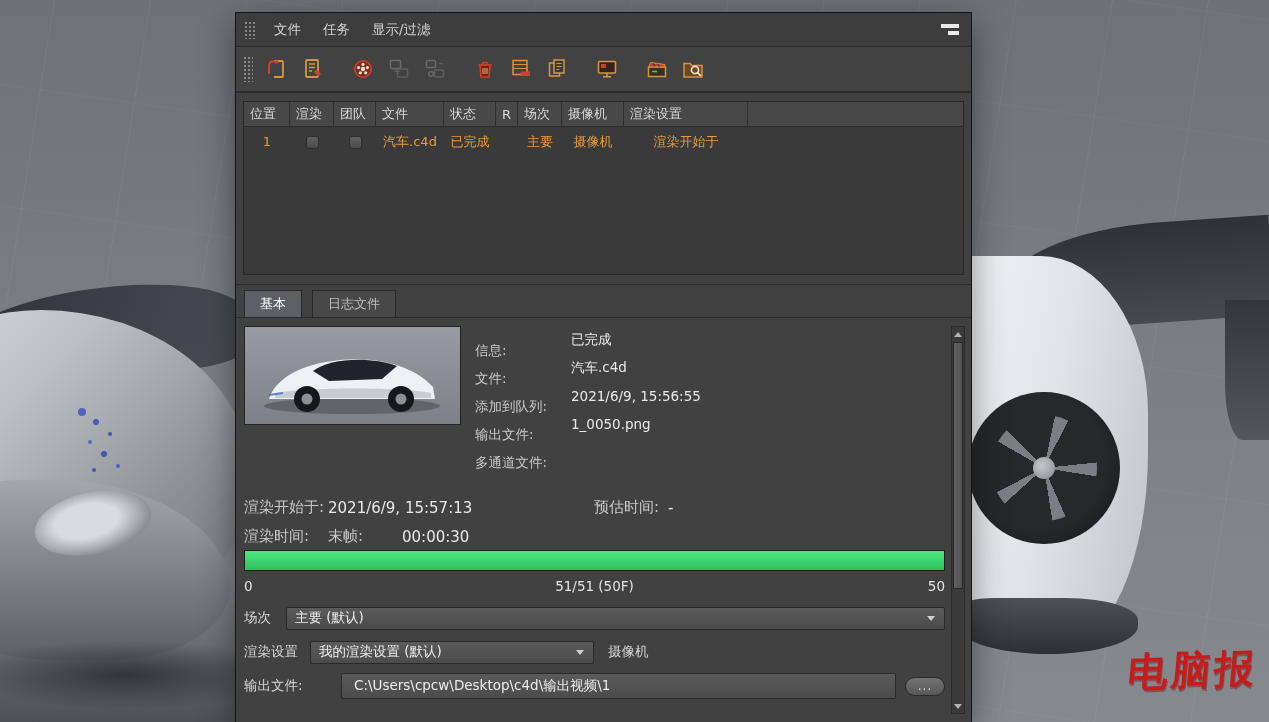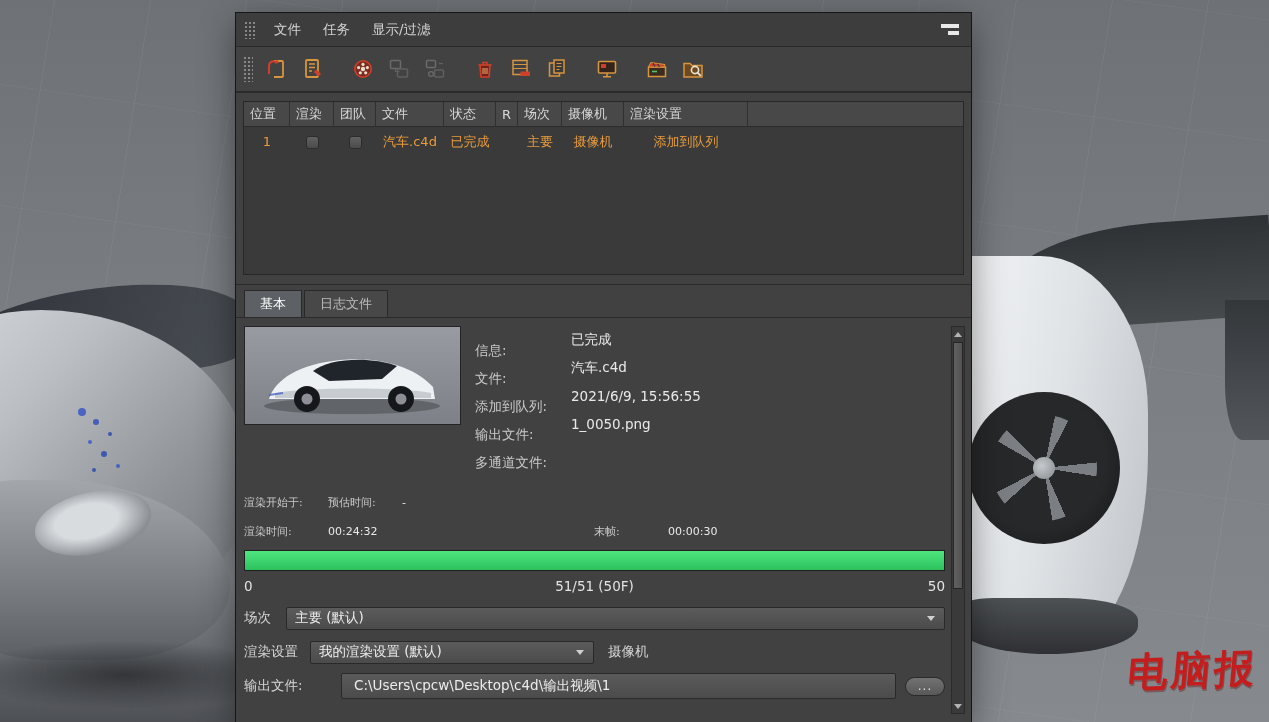--- a/index.html
+++ b/index.html
@@ -55,34 +55,34 @@
   .queue-table { height:174px; border:1px solid #272727; background:#3a3a3a; display:flex; flex-direction:column; }
   .thead { height:25px; flex:none; background:#484848; border-bottom:1px solid #2c2c2c; display:grid; grid-template-columns:46px 44px 42px 68px 52px 22px 44px 62px 124px 1fr; }
   .th { border-right:1px solid #303030; display:flex; align-items:center; padding:0 6px; color:#d8d8d8; font-size:13px; white-space:nowrap; overflow:hidden; }
   .th:last-child { border-right:none; }
   .trow { height:29px; display:grid; grid-template-columns:46px 44px 42px 68px 52px 22px 44px 62px 124px 1fr; align-items:center; color:#e79b3c; font-size:13px; }
   .tcell { text-align:center; white-space:nowrap; }
   .cb { display:inline-block; width:13px; height:13px; background:linear-gradient(#616161,#4b4b4b); border:1px solid #2d2d2d; border-radius:3px; vertical-align:middle; }
   .status-dot { width:11px; height:11px; border-radius:50%; margin:0 auto; background:radial-gradient(circle at 35% 35%, #84f2a6, #2fc95f); box-shadow:0 0 4px rgba(60,220,110,.6); }
 
   .details { flex:1; display:flex; flex-direction:column; margin-top:9px; border-top:1px solid #2b2b2b; padding-top:5px; min-height:0; }
-  .tabbar { height:27px; flex:none; display:flex; align-items:flex-start; gap:2px; padding-left:8px; }
+  .tabbar { height:27px; flex:none; display:flex; align-items:flex-start; gap:10px; padding-left:8px; }
   .tab { font-size:13px; padding:4px 15px 5px; background:#484848; color:#bdbdbd; border:1px solid #292929; border-bottom:none; cursor:default; }
   .tab.active { background:#5d6064; color:#ffffff; }
   .panel { flex:1; position:relative; background:#414141; border-top:1px solid #2b2b2b; padding:8px 26px 8px 8px; min-height:0; }
 
   .top-row { display:flex; }
   .thumb { width:217px; height:99px; flex:none; border:1px solid #242424; }
   .info { margin-left:14px; flex:1; min-width:0; }
   .irow { height:28px; display:flex; align-items:center; font-size:13.5px; }
   .ilabel { width:96px; flex:none; color:#c9c9c9;margin-top:21px; }
   .ivalue { color:#e9e9e9; white-space:nowrap; }
 
   .meta { margin-top:22px; }
-  .mrow { height:29px; display:flex; align-items:center; font-size:11px; }
+  .mrow { height:29px; display:flex; align-items:flex-end; font-size:15px; }
   .mlabel { width:84px; flex:none; color:#c9c9c9; }
   .mvalue { width:266px; flex:none; color:#e9e9e9; }
   .mlabel2 { width:74px; flex:none; color:#c9c9c9; }
   .mvalue2 { color:#e9e9e9; }
 
   .progress { margin-top:4px; height:21px; border:1px solid #1f1f1f; background:#2f2f2f; }
   .progress .fill { height:100%; width:100%; background:linear-gradient(#4fe680,#2cc15d); }
 
   .range { display:flex; margin-top:5px; height:20px; align-items:center; font-size:13.5px; color:#e3e3e3; }
   .range span { flex:1; }
@@ -262,21 +262,21 @@
       </div>
       <div class="trow">
         <div class="tcell">1</div>
         <div class="tcell"><span class="cb"></span></div>
         <div class="tcell"><span class="cb"></span></div>
         <div class="tcell">汽车.c4d</div>
         <div class="tcell">已完成</div>
         <div class="tcell"><span class="status-dot"></span></div>
         <div class="tcell">主要</div>
         <div class="tcell">摄像机</div>
-        <div class="tcell">添加到队列</div>
+        <div class="tcell">渲染开始于</div>
         <div class="tcell"></div>
       </div>
     </div>
   </div>
 
   <div class="details">
     <div class="tabbar">
       <span class="tab active">基本</span>
       <span class="tab">日志文件</span>
     </div>
@@ -324,26 +324,26 @@
           <div class="irow">
               <span class="ilabel">多通道文件:</span>
               <span class="ivalue"></span>
             </div>
         </div>
       </div>
 
       <div class="meta">
         <div class="mrow">
           <span class="mlabel">渲染开始于:</span>
+          <span class="mvalue">2021/6/9, 15:57:13</span>
           <span class="mlabel2">预估时间:</span>
           <span class="mvalue2">-</span>
         </div>
         <div class="mrow">
           <span class="mlabel">渲染时间:</span>
-          <span class="mvalue">00:24:32</span>
           <span class="mlabel2">末帧:</span>
           <span class="mvalue2">00:00:30</span>
         </div>
       </div>
 
       <div class="progress">
         <div class="fill"></div>
       </div>
 
       <div class="range">

